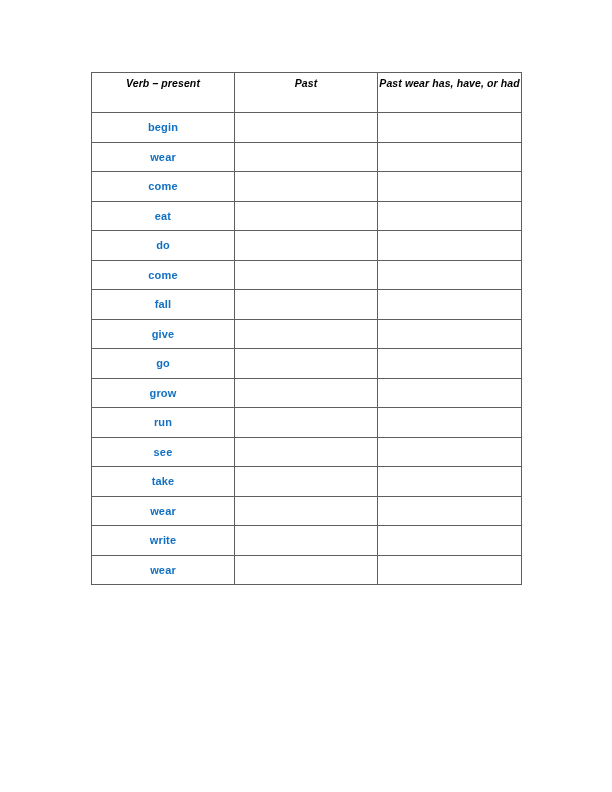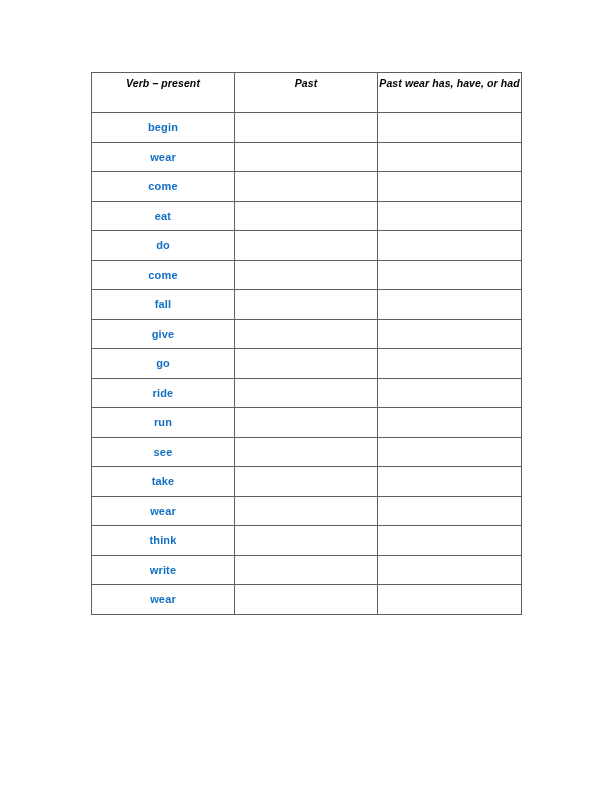--- a/index.html
+++ b/index.html
@@ -153,46 +153,41 @@
           <td class="verb-cell"><span class="verb-label">give</span></td>
           <td class="blank-cell"></td>
           <td class="blank-cell"></td>
         </tr>
         <tr>
           <td class="verb-cell"><span class="verb-label">go</span></td>
           <td class="blank-cell"></td>
           <td class="blank-cell"></td>
         </tr>
         <tr>
-          <td class="verb-cell"><span class="verb-label">ride</span></td>
+          <td class="verb-cell"><span class="verb-label">grow</span></td>
           <td class="blank-cell"></td>
           <td class="blank-cell"></td>
         </tr>
         <tr>
           <td class="verb-cell"><span class="verb-label">run</span></td>
           <td class="blank-cell"></td>
           <td class="blank-cell"></td>
         </tr>
         <tr>
           <td class="verb-cell"><span class="verb-label">see</span></td>
           <td class="blank-cell"></td>
           <td class="blank-cell"></td>
         </tr>
         <tr>
           <td class="verb-cell"><span class="verb-label">take</span></td>
           <td class="blank-cell"></td>
           <td class="blank-cell"></td>
         </tr>
         <tr>
           <td class="verb-cell"><span class="verb-label">wear</span></td>
-          <td class="blank-cell"></td>
-          <td class="blank-cell"></td>
-        </tr>
-        <tr>
-          <td class="verb-cell"><span class="verb-label">think</span></td>
           <td class="blank-cell"></td>
           <td class="blank-cell"></td>
         </tr>
         <tr>
           <td class="verb-cell"><span class="verb-label">write</span></td>
           <td class="blank-cell"></td>
           <td class="blank-cell"></td>
         </tr>
         <tr>
           <td class="verb-cell"><span class="verb-label">wear</span></td>

